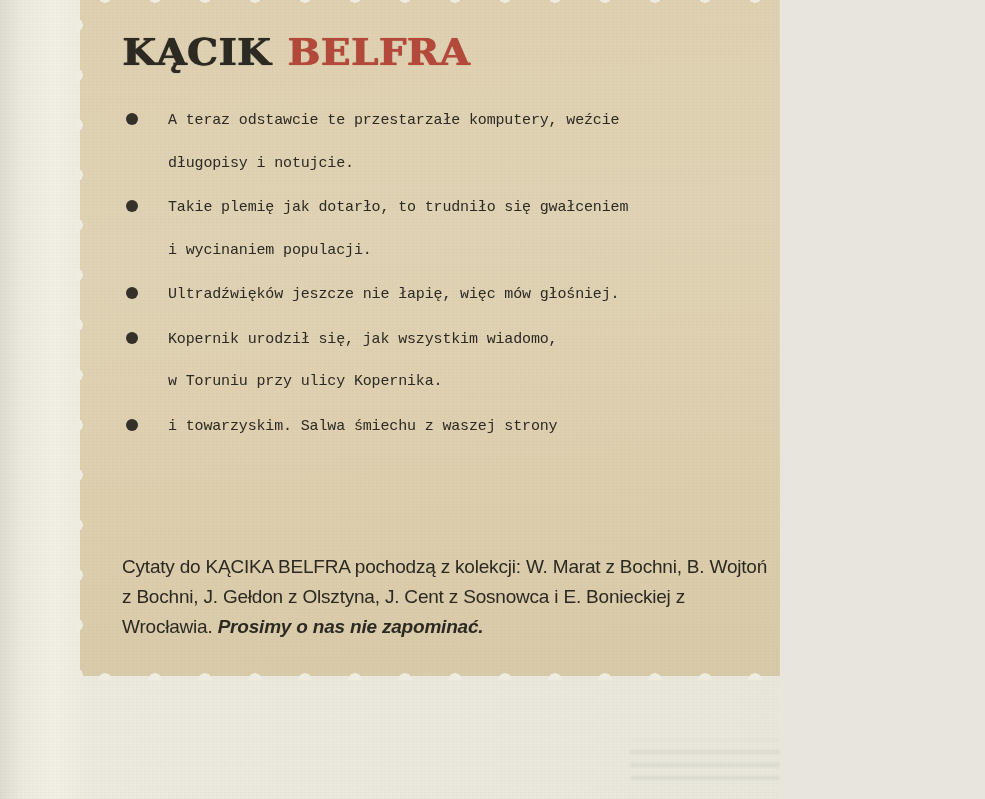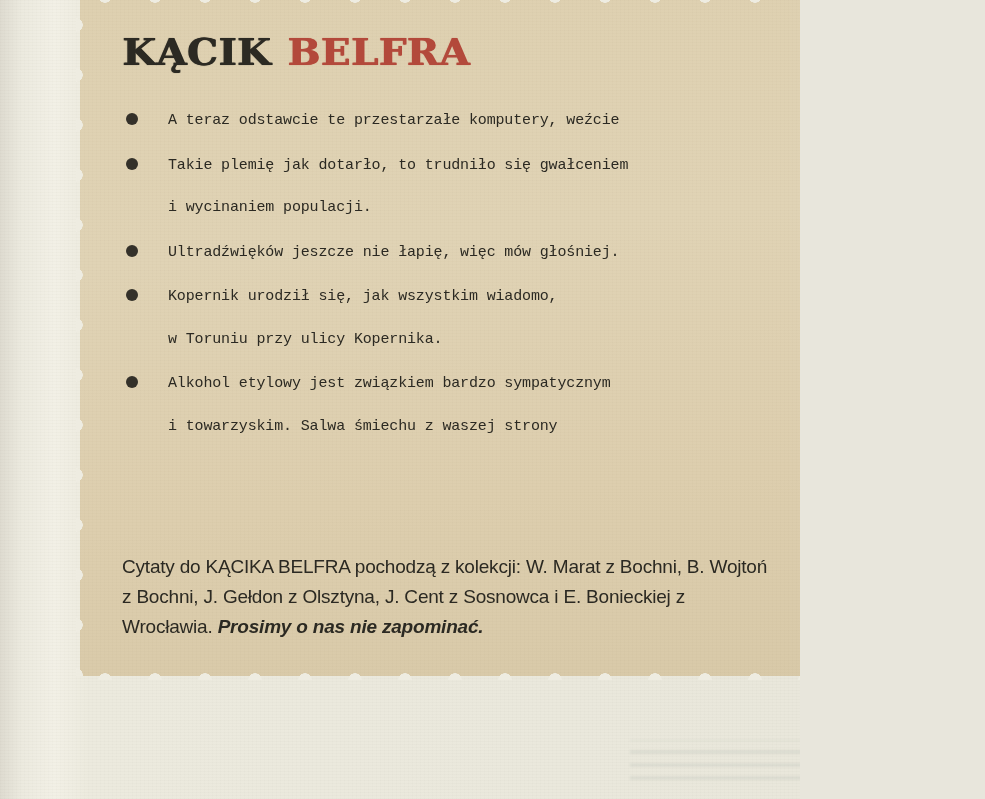--- a/index.html
+++ b/index.html
@@ -20,21 +20,20 @@
     width: 780px;
     height: 799px;
     background:
       linear-gradient(90deg,
         #dedbd0 0px,
         #eceadf 22px,
         #f2f0e6 55px,
         #eceade 90px,
         #e9e7db 100%);
     overflow: hidden;
-    padding-left: 20px;
   }
   
   .grain {
     position: absolute;
     inset: 0;
     pointer-events: none;
     opacity: .55;
     background-image:
       repeating-linear-gradient(0deg, rgba(120,115,95,.045) 0 1px, rgba(255,255,255,0) 1px 3px),
       repeating-linear-gradient(90deg, rgba(120,115,95,.035) 0 1px, rgba(255,255,255,0) 1px 4px);
@@ -221,20 +220,21 @@
 
     <div class="title">
       <span class="t-dark">KĄCIK</span><span class="t-red">BELFRA</span>
     </div>
 
     <div class="quotes">
 
       <div class="quote">
         <span class="bullet"></span>
         <div class="q-line">A teraz odstawcie te przestarzałe komputery, weźcie</div>
+        <div class="q-line">długopisy i notujcie.</div>
       </div>
 
       <div class="quote">
         <span class="bullet"></span>
         <div class="q-line">Takie plemię jak dotarło, to trudniło się gwałceniem</div>
         <div class="q-line">i wycinaniem populacji.</div>
       </div>
 
       <div class="quote">
         <span class="bullet"></span>
@@ -242,21 +242,20 @@
       </div>
 
       <div class="quote">
         <span class="bullet"></span>
         <div class="q-line">Kopernik urodził się, jak wszystkim wiadomo,</div>
         <div class="q-line">w Toruniu przy ulicy Kopernika.</div>
       </div>
 
       <div class="quote">
         <span class="bullet"></span>
-        <div class="q-line">Alkohol etylowy jest związkiem bardzo sympatycznym</div>
         <div class="q-line">i towarzyskim. Salwa śmiechu z waszej strony</div>
       </div>
 
     </div>
 
     <div class="credits">
       <div class="cline"><span>Cytaty do KĄCIKA BELFRA pochodzą z kolekcji: </span><b>W. Marat</b><span> z Bochni, </span><b>B. Wojtoń</b></div>
       <div class="cline"><span>z Bochni, </span><b>J. Gełdon</b><span> z Olsztyna, </span><b>J. Cent</b><span> z Sosnowca i </span><b>E. Bonieckiej</b><span> z</span></div>
       <div class="cline"><span>Wrocławia. </span><i>Prosimy o nas nie zapominać.</i></div>
     </div>

